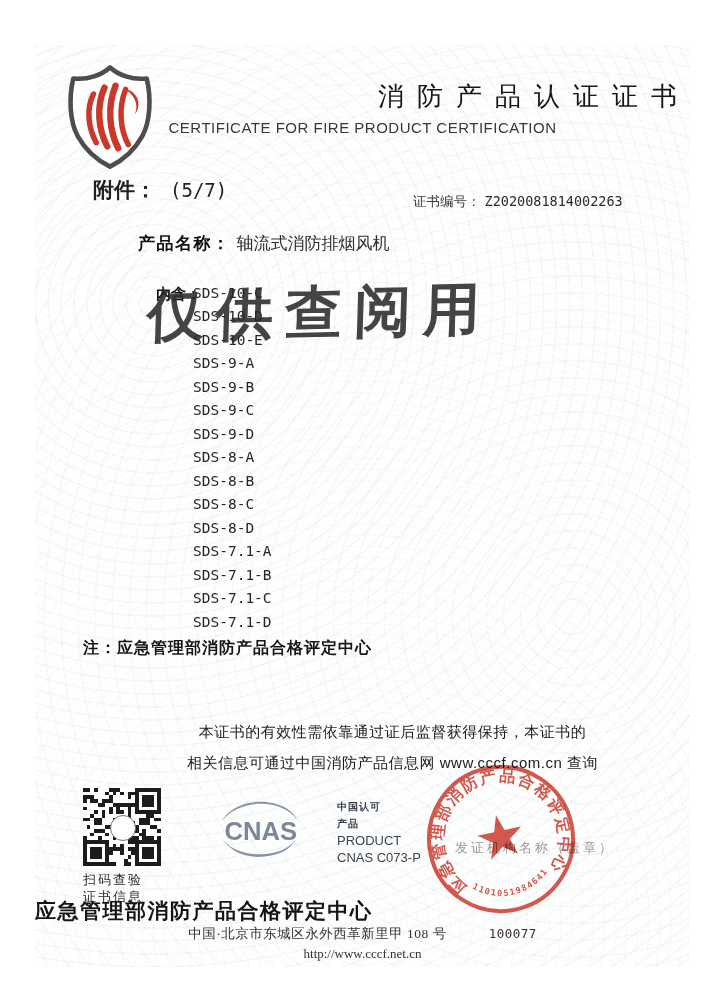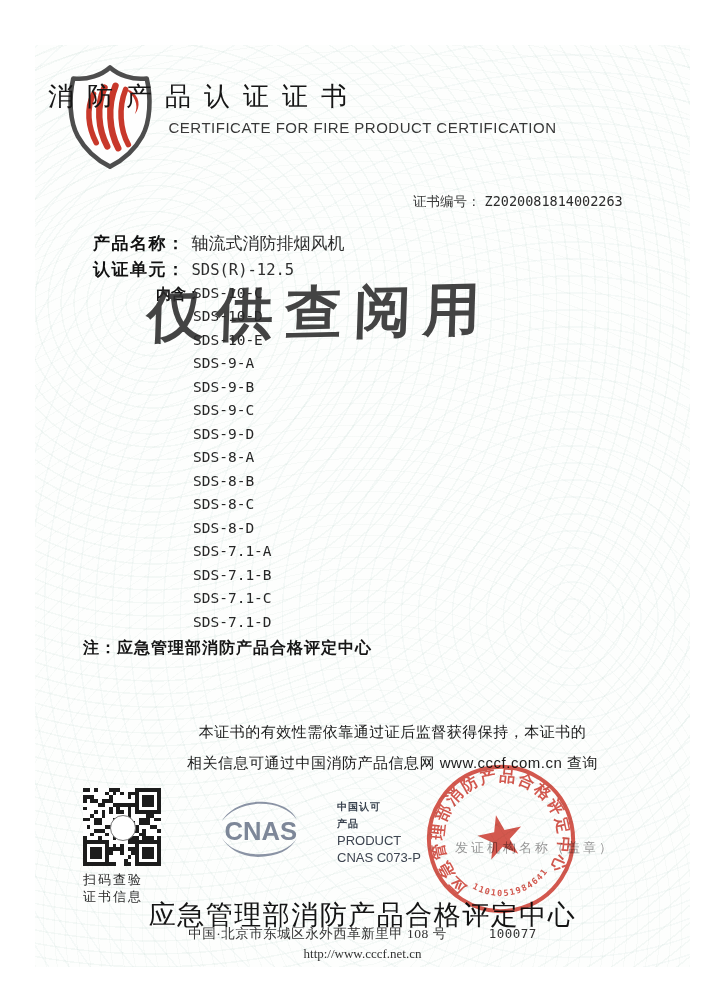--- a/index.html
+++ b/index.html
@@ -12,40 +12,40 @@
     background:
       repeating-radial-gradient(circle at 18% 28%, rgba(185,212,202,.14) 0 1.5px, rgba(0,0,0,0) 1.5px 13px),
       repeating-radial-gradient(circle at 82% 62%, rgba(185,212,208,.12) 0 1.5px, rgba(0,0,0,0) 1.5px 17px),
       repeating-radial-gradient(circle at 50% 95%, rgba(190,210,200,.10) 0 1px, rgba(0,0,0,0) 1px 11px),
       #fdfefd;
   }
 
   
   .logo-svg{position:absolute;left:24px;top:16px;}
   .title-cn{
-    position:absolute;left:0;top:34px;width:100%;text-align:left;
+    position:absolute;left:0;top:34px;width:100%;text-align:right;
     font-family:"Liberation Serif", serif;font-size:26px;color:#161616;
     letter-spacing:13px;padding-left:13px;box-sizing:border-box;white-space:nowrap;
   }
   .title-en{
     position:absolute;left:0;top:74px;width:100%;text-align:center;
     font-size:15px;color:#383838;letter-spacing:.5px;white-space:nowrap;
   }
 
   
   .attachment{position:absolute;left:58px;top:131px;font-family:"Liberation Serif", serif;
     font-size:21px;font-weight:bold;color:#222;}
   .attachment .val{margin-left:14px;font-weight:normal;font-family:"DejaVu Sans Mono", monospace;font-size:19px;}
   .cert-no{position:absolute;left:378px;top:148px;font-size:13.5px;color:#3a3a3a;
     font-family:"Liberation Serif", serif;}
   .cert-no .val{font-family:"DejaVu Sans Mono", monospace;font-size:13.5px;color:#2c2c2c;margin-left:4px;}
 
   
   .field{position:absolute;left:58px;font-size:17px;white-space:nowrap;}
-  .field .lbl{font-weight:bold;letter-spacing:1.5px;color:#111;}
+  .field .lbl{font-weight:bold;letter-spacing:1.5px;color:#111;margin-left:45px;}
   .field .val{margin-left:6px;color:#2e2e2e;font-family:"Liberation Serif", serif;}
   .field.mono .val{font-family:"DejaVu Sans Mono", monospace;font-size:15.5px;}
 
   .contains-label{position:absolute;left:121px;top:240px;font-size:15px;font-weight:bold;color:#111;}
   .model-list{position:absolute;left:158px;top:236px;}
   .model-item{height:23.5px;display:flex;align-items:center;
     font-family:"DejaVu Sans Mono", monospace;font-size:14.5px;color:#262626;}
 
   .watermark{
     position:absolute;left:112px;top:230px;white-space:nowrap;z-index:5;
@@ -86,22 +86,22 @@
   .stamp .ring-ch{position:absolute;left:50%;top:50%;width:22px;height:22px;margin:-11px 0 0 -11px;
     display:flex;align-items:center;justify-content:center;
     font-size:16px;font-weight:bold;color:#d2493f;font-family:"Liberation Serif", serif;}
   .stamp .ser-ch{position:absolute;left:50%;top:50%;width:10px;height:10px;margin:-5px 0 0 -5px;
     display:flex;align-items:center;justify-content:center;
     font-size:8.5px;font-weight:bold;color:#d2493f;font-family:"DejaVu Sans Mono", monospace;}
   .stamp-star{position:absolute;left:50%;top:50%;transform:translate(-50%,-54%);
     font-size:58px;color:#d2493f;line-height:1;}
 
   
-  .footer-org{position:absolute;left:0;top:852px;width:100%;text-align:center;
-    font-size:27px;font-weight:normal;letter-spacing:1.5px;color:#141414;}
+  .footer-org{position:absolute;left:0;top:852px;width:100%;text-align:left;
+    font-size:21px;font-weight:bold;letter-spacing:1.5px;color:#141414;}
   .footer-address{position:absolute;left:0;top:880px;width:100%;text-align:center;
     font-size:13.5px;color:#333;font-family:"Liberation Serif", serif;letter-spacing:.5px;}
   .footer-address .post{margin-left:42px;font-family:"DejaVu Sans Mono", monospace;font-size:12.5px;}
   .footer-url{position:absolute;left:0;top:901px;width:100%;text-align:center;
     font-size:13px;color:#333;font-family:"Liberation Serif", serif;}
 </style>
 </head>
 <body>
 
 <div class="page">
@@ -112,30 +112,30 @@
     <path d="M37,36 C29,52 31,72 40,89" fill="none" stroke="#c8382b" stroke-width="6" stroke-linecap="round"></path>
     <path d="M49,29 C40,49 42,74 52,93" fill="none" stroke="#c8382b" stroke-width="7" stroke-linecap="round"></path>
     <path d="M61,27 C52,49 54,76 64,95" fill="none" stroke="#c8382b" stroke-width="7" stroke-linecap="round"></path>
     <path d="M72,31 C64,51 66,75 75,91" fill="none" stroke="#c8382b" stroke-width="6" stroke-linecap="round"></path>
     <path d="M72,31 C81,37 87,47 82,58 C89,49 87,38 77,32 Z" fill="#c8382b"></path>
   </svg>
 
   <div class="title-cn">消防产品认证证书</div>
   <div class="title-en">CERTIFICATE FOR FIRE PRODUCT CERTIFICATION</div>
 
+  <div class="attachment">
+    <span>附件：</span><span class="val">(5/7)</span>
+  </div>
 
   <div class="cert-no">
     <span>证书编号：</span><span class="val">Z2020081814002263</span>
   </div>
 
   <div class="field" style="top:187px;">
     <span class="lbl">产品名称：</span><span class="val">轴流式消防排烟风机</span>
-  </div>
-  <div class="field mono" style="top:213px;">
-    <span class="lbl">认证单元：</span><span class="val">SDS(R)-12.5</span>
   </div>
 
   <div class="contains-label">内含：</div>
   <div class="model-list">
       <div class="model-item">SDS-10-C</div>
       <div class="model-item">SDS-10-D</div>
       <div class="model-item">SDS-10-E</div>
       <div class="model-item">SDS-9-A</div>
       <div class="model-item">SDS-9-B</div>
       <div class="model-item">SDS-9-C</div>

